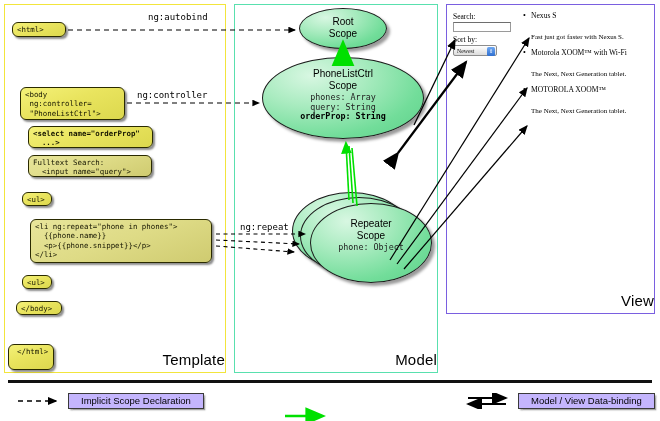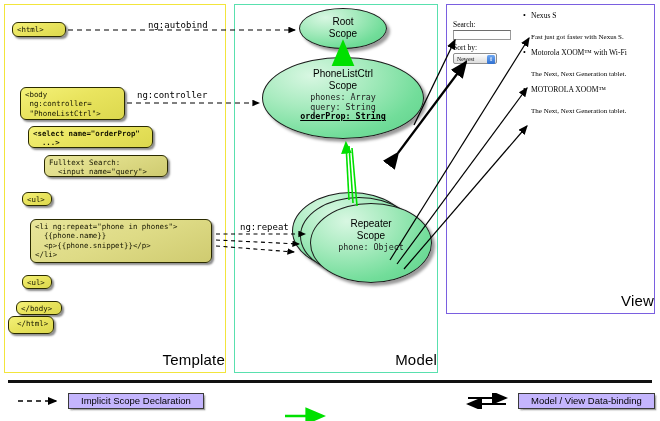--- a/index.html
+++ b/index.html
@@ -70,26 +70,26 @@
     border-radius: 6px;
   }
   .codebox.muted {
     background: linear-gradient(160deg, #e8e59a 0%, #dedb86 50%, #cfcb70 100%);
   }
   .codebox.bold { font-weight: bold; }
 
   #cb-html    { left: 12px;  top: 22px;  width: 54px;  height: 15px; }
   #cb-body    { left: 20px;  top: 87px;  width: 105px; height: 33px; }
   #cb-select  { left: 28px;  top: 126px; width: 125px; height: 22px; }
-  #cb-search  { left: 44px;  top: 155px; width: 124px; height: 22px; }
+  #cb-search  { left: 28px;  top: 155px; width: 124px; height: 22px; }
   #cb-ul1     { left: 22px;  top: 192px; width: 30px;  height: 14px; }
   #cb-li      { left: 30px;  top: 219px; width: 182px; height: 44px; }
   #cb-ul2     { left: 22px;  top: 275px; width: 30px;  height: 14px; }
   #cb-bodyend { left: 16px;  top: 301px; width: 46px;  height: 14px; }
-  #cb-htmlend { left: 8px;   top: 316px; width: 46px;  height: 18px; padding-left: 8px; }
+  #cb-htmlend { left: 8px;   top: 344px; width: 46px;  height: 26px; padding-left: 8px; }
 
   
   .scope {
     position: absolute;
     border-radius: 50%;
     border: 1.3px solid #1c1c1c;
     background: radial-gradient(ellipse at 30% 22%, #d8f7e2 0%, #a8ebbf 35%, #72dd9a 70%, #5ccf88 100%);
     box-shadow: 3px 3px 3px rgba(0,0,0,.4);
     text-align: center;
     box-sizing: border-box;
@@ -102,31 +102,31 @@
     white-space: pre-line;
   }
   .scope-props {
     font-family: "DejaVu Sans Mono", monospace;
     font-size: 8.4px;
     line-height: 9.6px;
     color: #222;
     white-space: pre-line;
     margin-top: 2px;
   }
-  .scope-props b { font-weight: bold; color: #000; text-decoration: underline; }
+  .scope-props b { font-weight: bold; color: #000; }
 
   #scope-root { left: 299px; top: 8px; width: 88px; height: 41px; padding-top: 7px; }
   #scope-ctrl { left: 262px; top: 57px; width: 162px; height: 82px; padding-top: 10px; }
 
   #rep-back2 { left: 292px; top: 192px; width: 118px; height: 78px; }
   #rep-back1 { left: 300px; top: 197px; width: 118px; height: 78px; }
   #scope-rep { left: 310px; top: 203px; width: 122px; height: 80px; padding-top: 14px; z-index: 3; }
 
   
-  #view-form { position: absolute; left: 453px; top: 20px; width: 62px; }
+  #view-form { position: absolute; left: 453px; top: 12px; width: 62px; }
   .view-lbl {
     font-family: "Liberation Serif", serif;
     font-size: 7.5px;
     color: #000;
     line-height: 9px;
   }
   #search-input {
     width: 58px; height: 10px;
     border: 1px solid #9a9a9a;
     border-top-color: #6e6e6e;
@@ -195,21 +195,21 @@
   }
 
   
   .edge-label {
     position: absolute;
     font-family: "DejaVu Sans Mono", monospace;
     font-size: 9px;
     color: #000;
     white-space: nowrap;
   }
-  #lbl-autobind   { left: 148px; top: 12px; margin-top: 8px; }
+  #lbl-autobind   { left: 148px; top: 12px; }
   #lbl-controller { left: 137px; top: 90px; }
   #lbl-repeat     { left: 240px; top: 222px; }
 
   
   #wires {
     position: absolute;
     left: 0; top: 0;
     width: 660px; height: 421px;
     pointer-events: none;
     z-index: 5;

